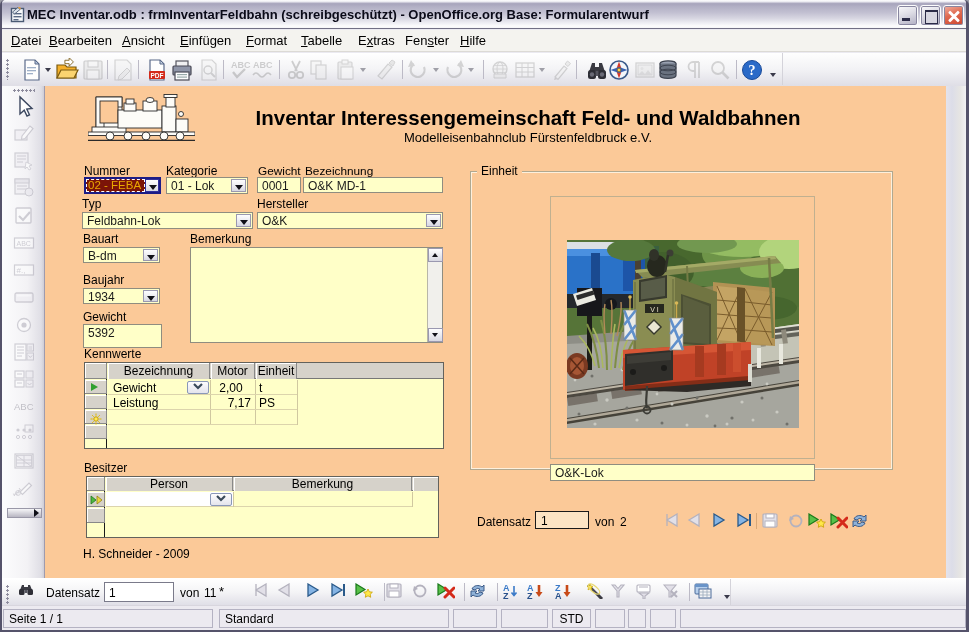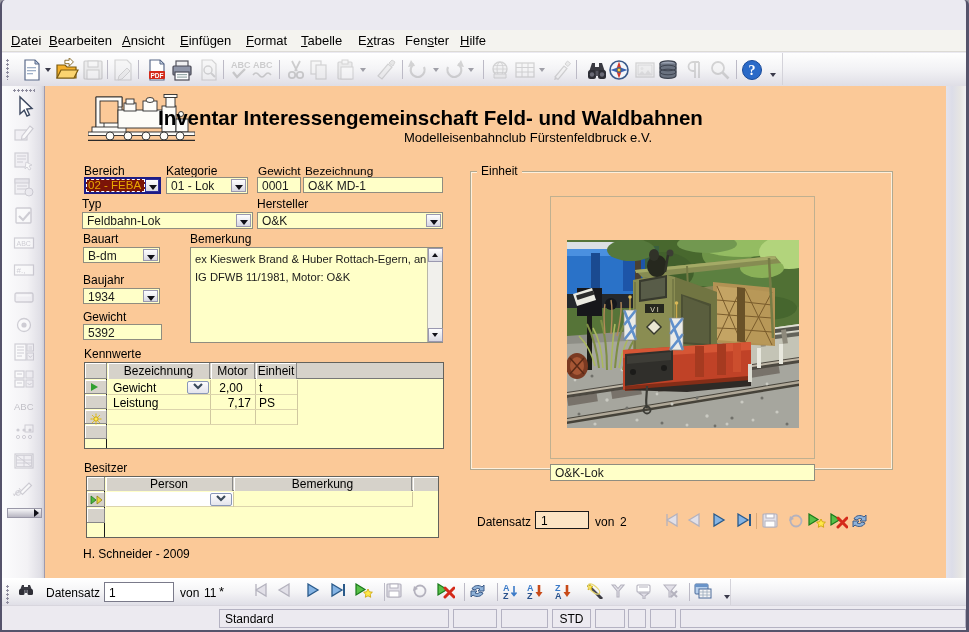--- a/index.html
+++ b/index.html
@@ -54,20 +54,34 @@
 
 #navbar { position:absolute; left:0; top:578px; width:964px; height:27px;
   background:linear-gradient(to bottom,#fefefe 0%,#f2f2f5 50%,#dfdee6 100%); border-top:1px solid #fff; }
 #navbar .inner { position:absolute; left:0; top:0; width:729px; height:26px;
   background:linear-gradient(to bottom,#ffffff 0%,#f4f4f6 50%,#e0dfe7 100%); border-right:1px solid #d4d3da; }
 #statusbar { position:absolute; left:0; top:605px; width:964px; height:25px; background:#eceaf0; border-top:1px solid #d8d6de; }
 .sseg { position:absolute; top:3px; height:19px; border:1px solid #b4b2c2; background:#eceaf0; font-size:12px; color:#000; padding:2px 0 0 5px; }
 </style></head>
 <body>
 <div id="win">
+  <div id="titlebar">
+    <svg width="16" height="16" style="position:absolute;left:8px;top:7px" viewBox="0 0 16 16">
+      <rect x="1.5" y="1.5" width="12" height="13" fill="#f6f8fa" stroke="#4a5a74" stroke-width="1.4"></rect>
+      <rect x="3.5" y="6" width="8" height="1.4" fill="#5a6a84"></rect>
+        <rect x="3.5" y="9" width="8" height="1.4" fill="#5a6a84"></rect>
+        <rect x="3.5" y="12" width="5" height="1.4" fill="#5a6a84"></rect>
+      <path d="M2.5 5 L8 0.5 L10 2.5 L4.5 7 Z" fill="#dce4ec" stroke="#4a5a74" stroke-width="0.9"></path>
+      <path d="M8 0.5 L10 2.5 L11 1.2 L9.2 -0.5 Z" fill="#e8a040"></path>
+    </svg>
+    <span class="ttext">MEC Inventar.odb : frmInventarFeldbahn (schreibgeschützt) - OpenOffice.org Base: Formularentwurf</span>
+    <div class="tbtn" id="btn-min"></div>
+    <div class="tbtn" id="btn-max"></div>
+    <div class="tbtn" id="btn-close"></div>
+  </div>
   <div id="menubar">
     <span style="left:9px"><u>D</u>atei</span>
     <span style="left:47px"><u>B</u>earbeiten</span>
     <span style="left:120px"><u>A</u>nsicht</span>
     <span style="left:178px"><u>E</u>infügen</span>
     <span style="left:244px"><u>F</u>ormat</span>
     <span style="left:299px"><u>T</u>abelle</span>
     <span style="left:356px">E<u>x</u>tras</span>
     <span style="left:403px">Fen<u>s</u>ter</span>
     <span style="left:458px"><u>H</u>ilfe</span>
@@ -369,53 +383,52 @@
 <circle cx="93" cy="20" r="2.5"></circle>
 <rect x="0" y="38" width="107" height="3.5"></rect>
 <circle cx="22" cy="42" r="4"></circle> 
             <circle cx="40" cy="42" r="4"></circle> 
             <circle cx="58" cy="42" r="4"></circle> 
             <circle cx="76" cy="42" r="4"></circle> 
             <circle cx="92" cy="42" r="4"></circle>
 <path d="M0 46.5 h107" stroke-width="1.4"></path>
 </g>
         </svg>
-  <div style="position:absolute;left:156px;top:20px;width:740px;font-size:20.5px;font-weight:bold;color:#000">Inventar Interessengemeinschaft Feld- und Waldbahnen</div>
+  <div style="position:absolute;left:156px;top:20px;width:740px;text-align:center;font-size:20.5px;font-weight:bold;color:#000">Inventar Interessengemeinschaft Feld- und Waldbahnen</div>
   <div style="position:absolute;left:156px;top:44px;width:740px;text-align:center;font-size:13px;color:#000">Modelleisenbahnclub Fürstenfeldbruck e.V.</div>
-  <div class="lbl" style="left:82px;top:78px;font-size:12px">Bereich</div>
+  <div class="lbl" style="left:82px;top:78px;font-size:12px">Nummer</div>
   <div class="lbl" style="left:164px;top:78px;font-size:12px">Kategorie</div>
   <div class="lbl" style="left:256px;top:78px;font-size:11.8px">Gewicht</div>
   <div class="lbl" style="left:303px;top:78px;font-size:11.8px">Bezeichnung</div>
   <div style="position:absolute;left:82px;top:91px;width:77px;height:17px;background:#7b1408;border:2px solid #1c1c86">
 <div style="position:absolute;left:0;top:0;width:59px;height:13px;outline:1px dashed #fff;outline-offset:-1px;color:#e8a800;font-size:11.5px;line-height:13px;white-space:nowrap;overflow:hidden;padding-left:2px">02 - FEBA</div>
 <div class="cbtn" style="right:0;top:0;bottom:0;width:14px;border:1px solid #30309a"></div>
         </div>
   <div class="fld" style="left:164px;top:91px;width:82px;height:17px">01 - Lok<div class="cbtn"></div></div>
   <div class="fld" style="left:255px;top:91px;width:44px;height:16px;">0001</div>
   <div class="fld" style="left:301px;top:91px;width:140px;height:16px;">O&amp;K MD-1</div>
   <div class="lbl" style="left:80px;top:111px;font-size:12px">Typ</div>
   <div class="lbl" style="left:255px;top:111px;font-size:12px">Hersteller</div>
   <div class="fld" style="left:80px;top:126px;width:171px;height:17px">Feldbahn-Lok<div class="cbtn"></div></div>
   <div class="fld" style="left:255px;top:126px;width:186px;height:17px">O&amp;K<div class="cbtn"></div></div>
   <div class="lbl" style="left:81px;top:146px;font-size:12px">Bauart</div>
   <div class="lbl" style="left:188px;top:146px;font-size:12px">Bemerkung</div>
   <div class="fld" style="left:81px;top:161px;width:77px;height:16px">B-dm<div class="cbtn"></div></div>
   <div style="position:absolute;left:188px;top:161px;width:253px;height:96px;background:#ffffc8;border:1px solid #8f8d80">
-<div style="position:absolute;left:4px;top:2px;font-size:11.2px;line-height:18px;color:#1a1a1a;white-space:nowrap">ex Kieswerk Brand &amp; Huber Rottach-Egern, an<br>IG DFWB 11/1981, Motor: O&amp;K</div>
 <div style="position:absolute;right:0;top:0;width:15px;height:100%;background:#f1f0ec;border-left:1px solid #b8b6a8">
 <div style="position:absolute;left:0;top:0;width:15px;height:14px;background:linear-gradient(to bottom,#fdfdfe,#d8d8e2);border:1px solid #9a98b0"></div>
 <div style="position:absolute;left:4px;top:5px;width:0;height:0;border-left:3.5px solid transparent;border-right:3.5px solid transparent;border-bottom:4px solid #101018"></div>
 <div style="position:absolute;left:0;bottom:0;width:15px;height:14px;background:linear-gradient(to bottom,#fdfdfe,#d8d8e2);border:1px solid #9a98b0"></div>
 <div style="position:absolute;left:4px;bottom:5px;width:0;height:0;border-left:3.5px solid transparent;border-right:3.5px solid transparent;border-top:4px solid #101018"></div>
 </div>
         </div>
   <div class="lbl" style="left:81px;top:187px;font-size:12px">Baujahr</div>
   <div class="fld" style="left:81px;top:202px;width:77px;height:16px">1934<div class="cbtn"></div></div>
   <div class="lbl" style="left:81px;top:224px;font-size:12px">Gewicht</div>
-  <div class="fld" style="left:81px;top:238px;width:79px;height:16px;">5392</div>
+  <div class="fld" style="left:81px;top:238px;width:79px;height:24px;">5392</div>
   <div class="lbl" style="left:82px;top:261px;font-size:12px">Kennwerte</div>
   <div style="position:absolute;left:82px;top:276px;width:360px;height:87px;background:#ffffc8;border:1px solid #63625c">
 <div style="position:absolute;left:0;top:0;width:22px;height:100%;border-right:1px solid #1a1a1a;background:#ffffc8"></div>
 <div style="position:absolute;left:0;top:0;width:22px;height:16px;background:#d6d2ca;border-right:1px solid #888;border-bottom:1px solid #888;box-shadow:inset 1px 1px 0 #fff"></div>
 <div style="position:absolute;left:0;top:17px;width:22px;height:14px;background:#d6d2ca;border-right:1px solid #888;border-bottom:1px solid #888;box-shadow:inset 1px 1px 0 #fff"></div>
 <div style="position:absolute;left:0;top:32px;width:22px;height:14px;background:#d6d2ca;border-right:1px solid #888;border-bottom:1px solid #888;box-shadow:inset 1px 1px 0 #fff"></div>
 <div style="position:absolute;left:0;top:47px;width:22px;height:14px;background:#d6d2ca;border-right:1px solid #888;border-bottom:1px solid #888;box-shadow:inset 1px 1px 0 #fff"></div>
 <div style="position:absolute;left:0;top:62px;width:22px;height:14px;background:#d6d2ca;border-right:1px solid #888;border-bottom:1px solid #888;box-shadow:inset 1px 1px 0 #fff"></div>
 <div style="position:absolute;left:23px;top:0;right:0;height:16px;background:#d6d2ca;border-bottom:1px solid #777"></div>
 <div style="position:absolute;left:23px;top:0;width:102px;height:16px;background:#d6d2ca;border-right:1px solid #888;box-shadow:inset 1px 1px 0 #fff;text-align:center;font-size:12px;padding-top:1px">Bezeichnung</div>
@@ -790,20 +803,21 @@
   <svg style="position:absolute;left:692px;top:4px" width="18" height="16" viewBox="0 0 18 16">
           <rect x="1" y="1" width="13" height="10" rx="1" fill="#b8d0ec" stroke="#4a6a9a" stroke-width="1"></rect>
           <rect x="1" y="1" width="13" height="3" fill="#6a94c8"></rect>
           <rect x="5" y="6" width="12" height="9" fill="#f4f4f6" stroke="#4a6a9a" stroke-width="1"></rect>
           <path d="M5 9 h12 M5 12 h12 M9 6 v9 M13 6 v9" stroke="#9ab" stroke-width="0.8"></path>
         </svg>
   <div style="position:absolute;left:722px;top:16px;width:0;height:0;border-left:3.5px solid transparent;border-right:3.5px solid transparent;border-top:4px solid #3a3a4a"></div>
   </div>
     </div>
   <div id="statusbar">
+    <div class="sseg" style="left:1px;width:210px">Seite 1 / 1</div>
     <div class="sseg" style="left:217px;width:230px">Standard</div>
     <div class="sseg" style="left:451px;width:44px"></div>
     <div class="sseg" style="left:499px;width:47px"></div>
     <div class="sseg" style="left:550px;width:39px;text-align:center;padding-left:0">STD</div>
     <div class="sseg" style="left:593px;width:30px"></div>
     <div class="sseg" style="left:626px;width:18px"></div>
     <div class="sseg" style="left:648px;width:26px"></div>
     <div class="sseg" style="left:678px;width:286px"></div>
   </div>
 </div>

